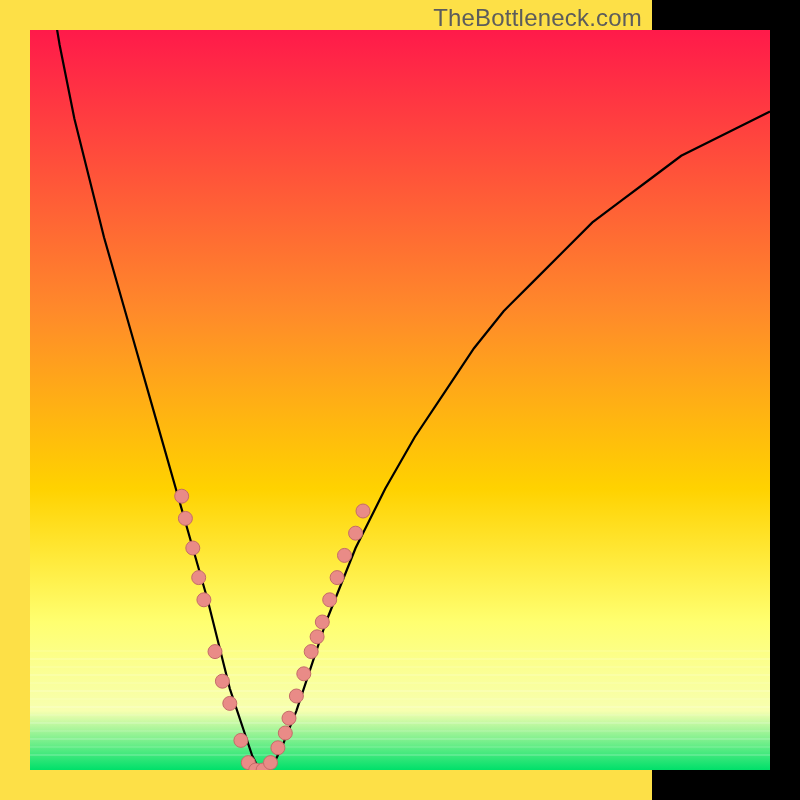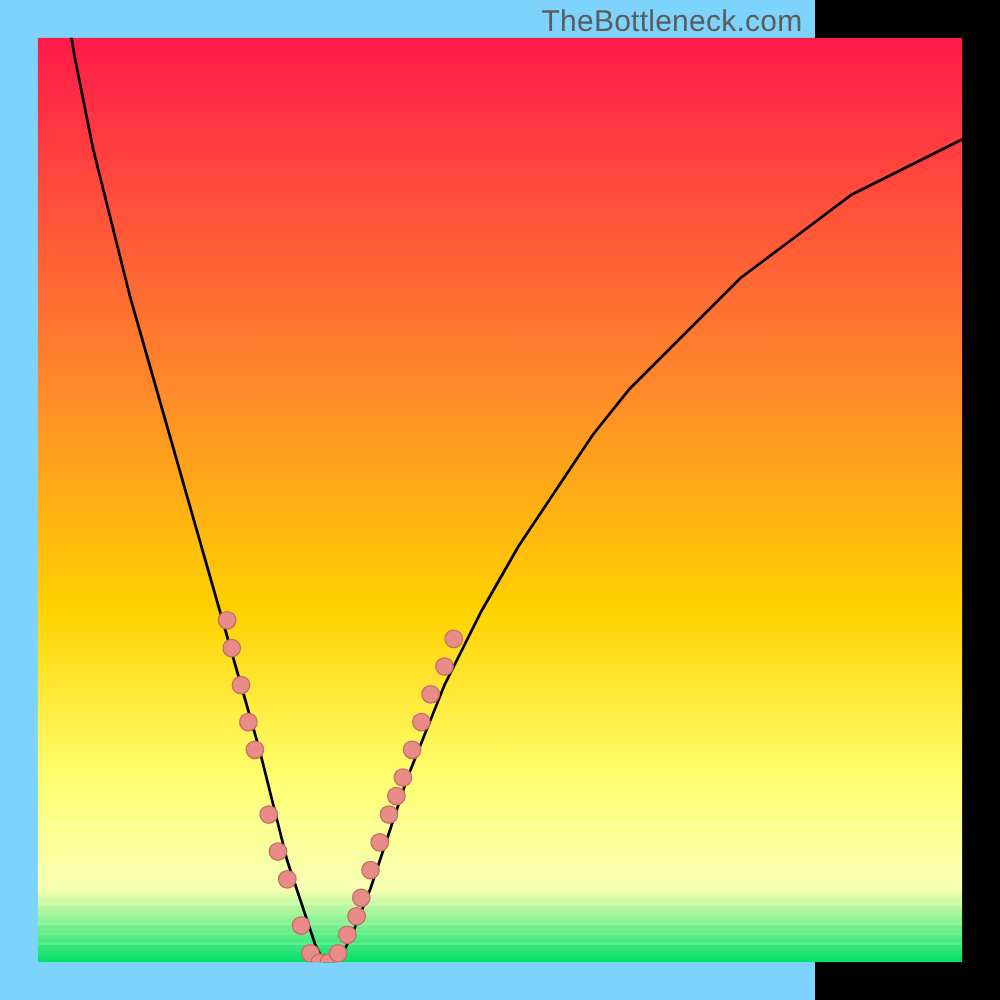--- a/index.html
+++ b/index.html
@@ -9,21 +9,21 @@
     height: 800px;
     background: #000;
     font-family: Arial, Helvetica, sans-serif;
   }
   .frame {
     position: absolute;
     left: 0;
     top: 0;
     width: 652px;
     height: 800px;
-    background: #7dd3fc;
+    background: #fde047;
   }
   .plot {
     position: absolute;
     left: 30px;
     top: 30px;
     width: 740px;
     height: 740px;
     overflow: hidden;
   }
   .watermark {

